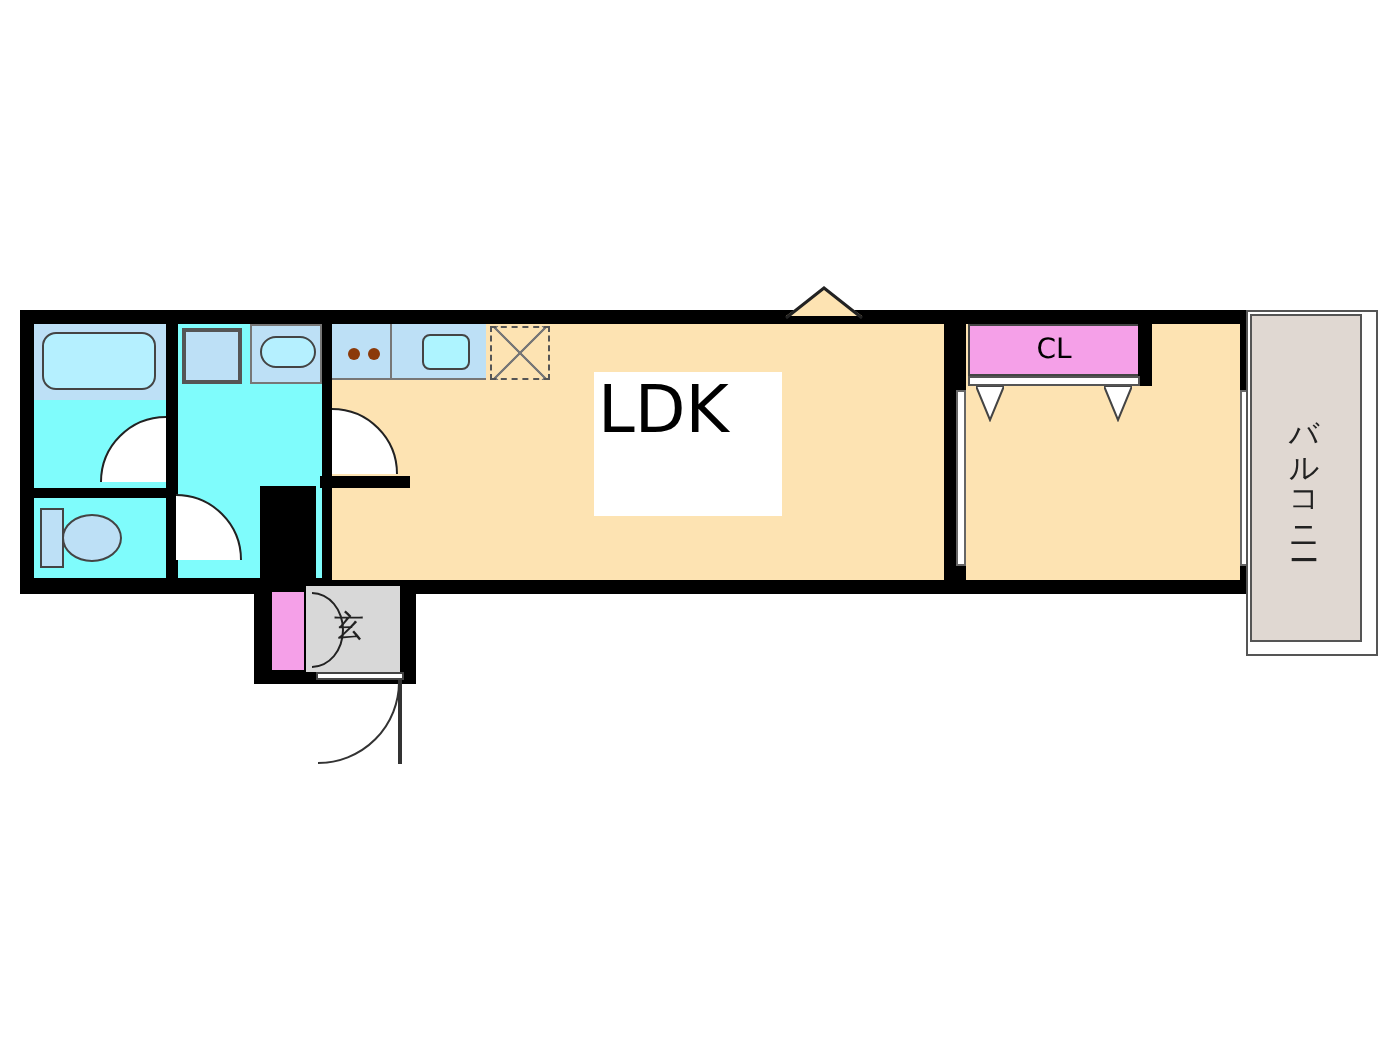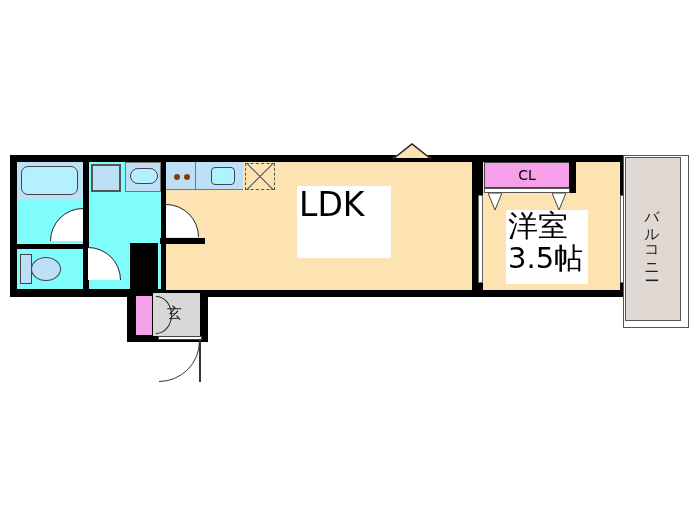--- a/index.html
+++ b/index.html
@@ -63,24 +63,20 @@
   <div class="abs" style="left:484px;top:188px;width:86px;height:5px;background:#fff;border:1px solid #555;"></div>
   <svg class="abs" style="left:488px;top:193px;" width="14" height="18">
       <polygon points="0,0 14,0 7,17" fill="#fff" stroke="#444"></polygon>
     </svg>
   <svg class="abs" style="left:552px;top:193px;" width="14" height="18">
       <polygon points="0,0 14,0 7,17" fill="#fff" stroke="#444"></polygon>
     </svg>
   <div class="abs" style="left:478px;top:195px;width:5px;height:88px;background:#fff;border:1px solid #666;"></div>
   <div class="abs" style="left:620px;top:195px;width:5px;height:88px;background:#fff;border:1px solid #666;"></div>
 
-  <div class="abs label" style="left:506px;top:210px;width:82px;height:74px;padding:1px 2px;">
-    <div style="font-size:30px;">洋室</div>
-    <div style="font-size:29px;margin-top:3px;">3.5帖</div>
-  </div>
 
   <div class="abs" style="left:623px;top:155px;width:66px;height:173px;background:#fff;border:1.5px solid #555;"></div>
   <div class="abs" style="left:625px;top:157px;width:56px;height:164px;background:#e0d8d2;border:1px solid #555;"></div>
   <div class="abs" style="left:641px;top:200px;width:20px;font-size:15px;writing-mode:vertical-rl;text-orientation:upright;color:#222;letter-spacing:1px;">バルコニー</div>
 
   <div class="abs wall" style="left:127px;top:290px;width:81px;height:52px;"></div>
   <div class="abs" style="left:136px;top:296px;width:16px;height:39px;background:#f5a0e8;"></div>
   <div class="abs" style="left:153px;top:293px;width:47px;height:43px;background:#d8d8d8;"></div>
   <div class="abs door-arc" style="left:140px;top:296px;width:32px;height:38px;border-radius:50%;clip-path:inset(0 0 0 50%);background:transparent;"></div>
   <div class="abs" style="left:167px;top:304px;font-size:15px;color:#222;">玄</div>

